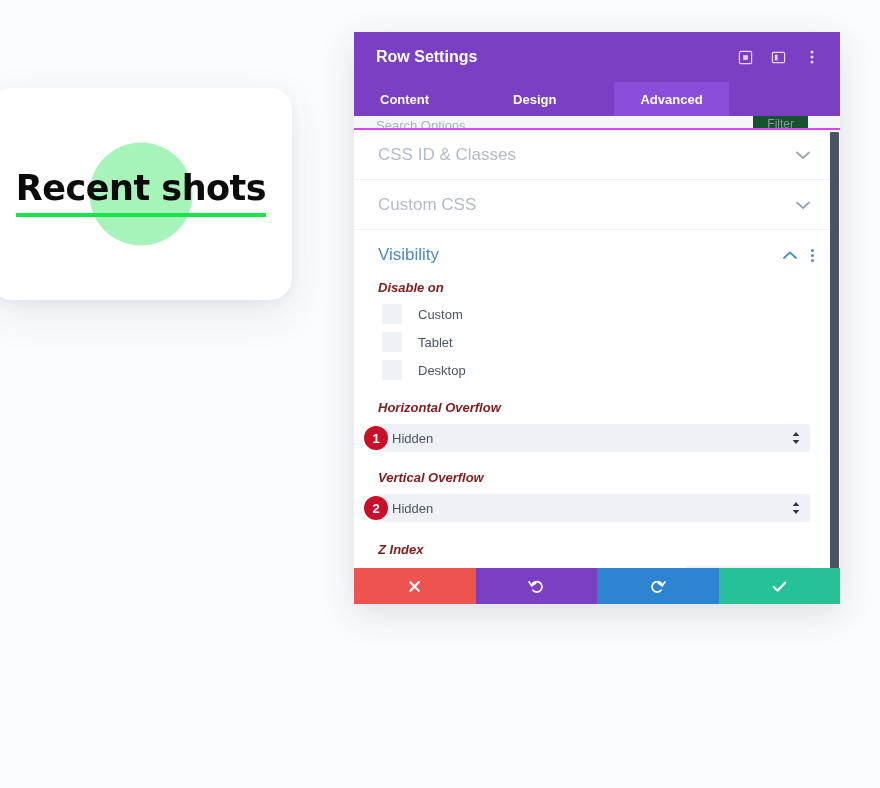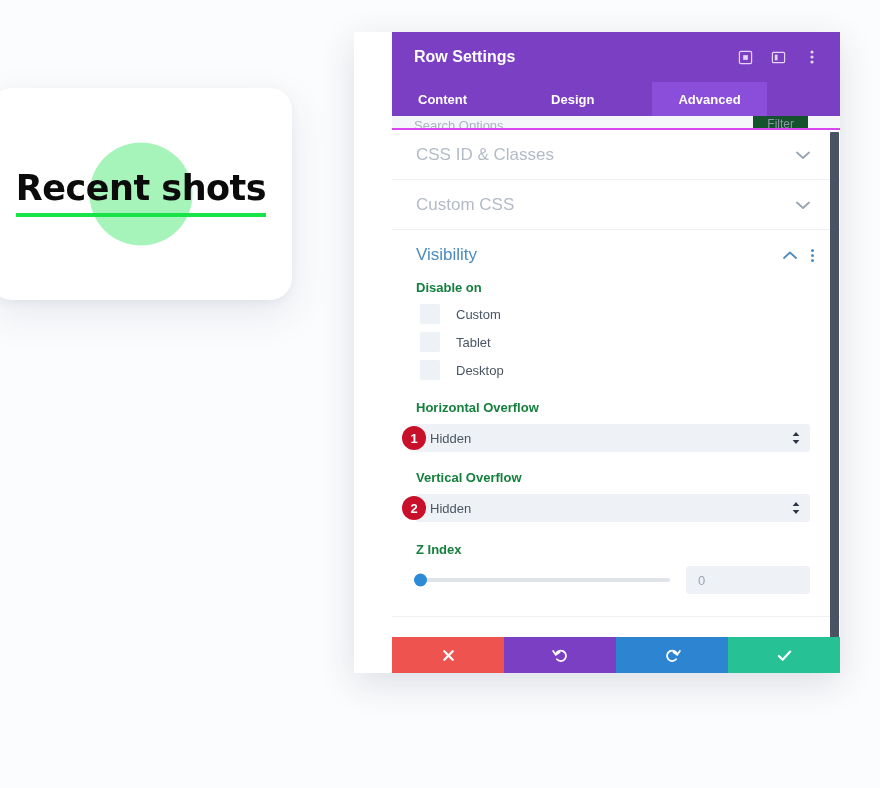--- a/index.html
+++ b/index.html
@@ -55,27 +55,26 @@
     border-bottom: 4px solid #18e44a;
     white-space: nowrap;
   }
 
   
   .modal {
     position: absolute;
     left: 354px;
     top: 32px;
     width: 486px;
-    height: 641px;
+    height: 572px;
     background: #ffffff;
     box-shadow: 0 10px 34px rgba(30, 40, 80, 0.14);
     display: flex;
     flex-direction: column;
     overflow: hidden;
-    padding-left: 38px;
   }
 
   .modal-header {
     background: #7b3fc4;
     height: 50px;
     display: flex;
     align-items: center;
     padding: 0 20px 0 22px;
     flex: 0 0 auto;
   }
@@ -186,22 +185,23 @@
     display: flex; flex-direction: column; gap: 2px; cursor: pointer;
   }
   .dots span {
     width: 3px; height: 3px; border-radius: 50%; background: #4c8cbf; display: block;
   }
 
   .field { padding: 0 30px 0 24px; }
   .field-label {
     font-size: 13px;
     font-weight: bold;
-    color: #15803d;
+    color: #7f1d1d;
     margin-bottom: 9px;
+    font-style: italic;
   }
 
   .check-row {
     display: flex;
     align-items: center;
     margin-bottom: 8px;
     padding-left: 4px;
     cursor: pointer;
   }
   .checkbox {

